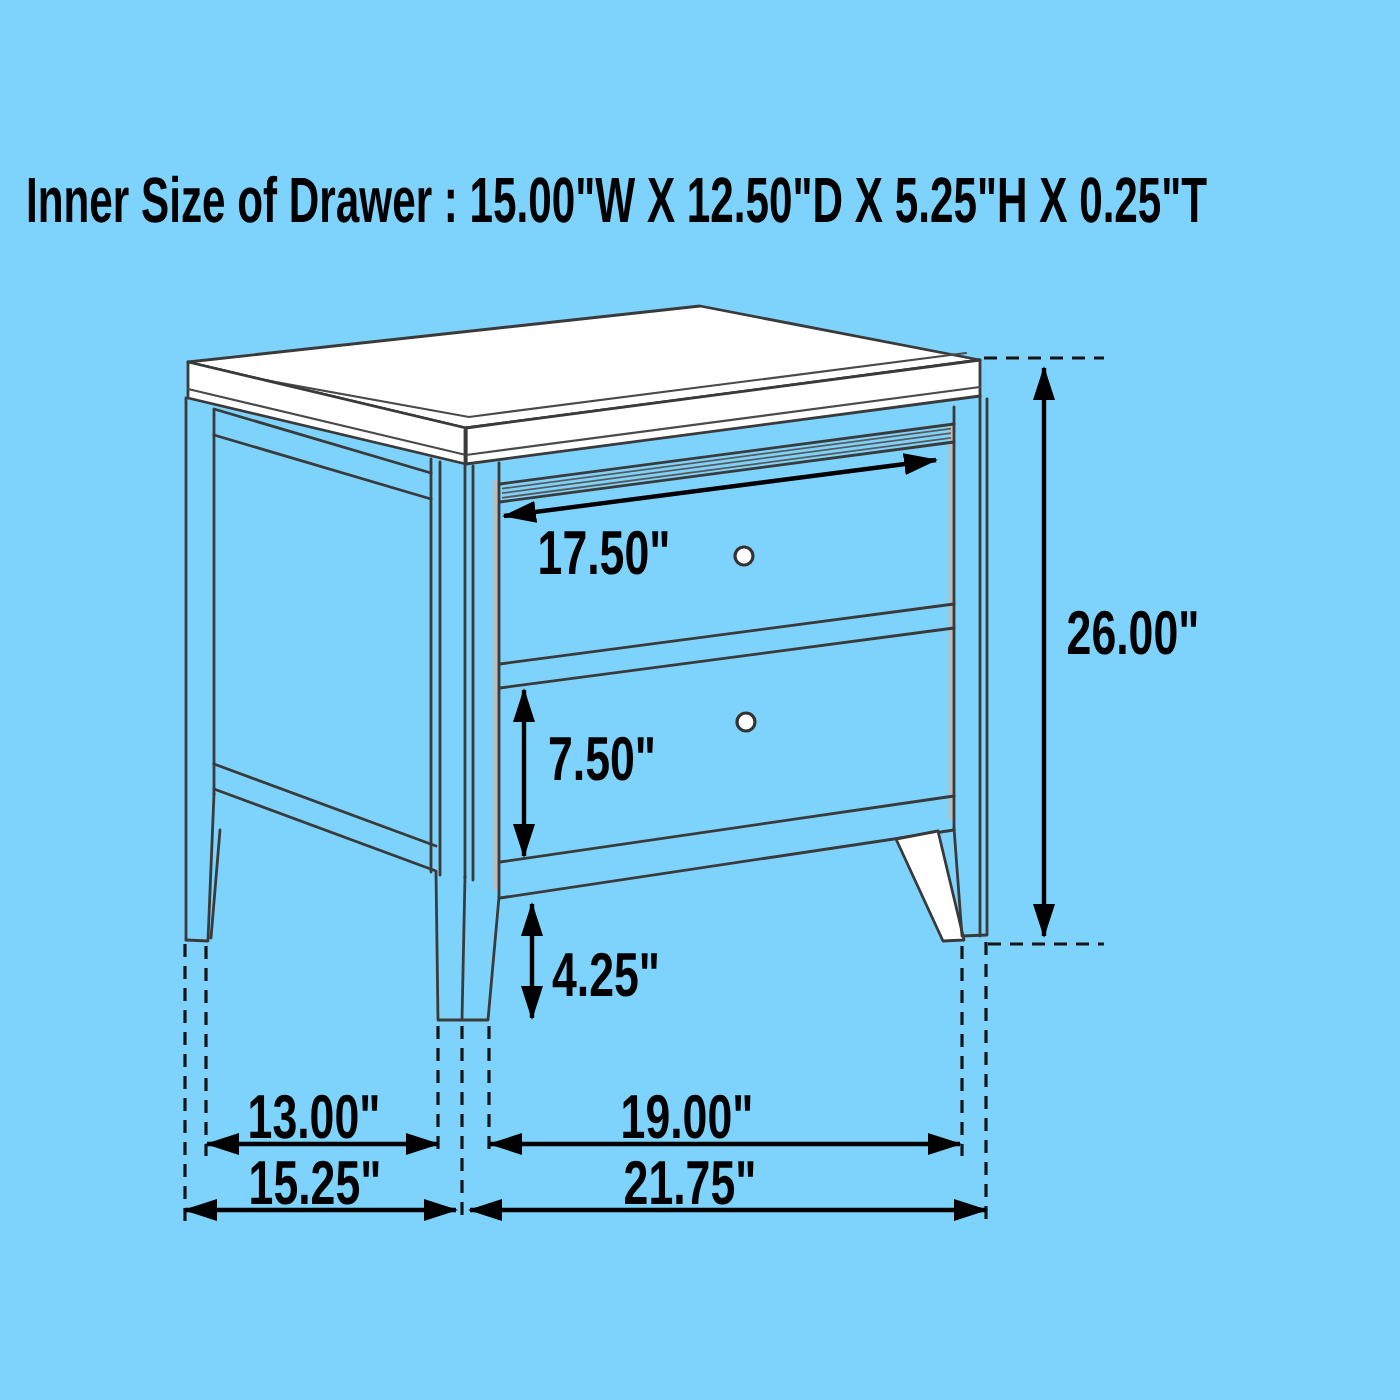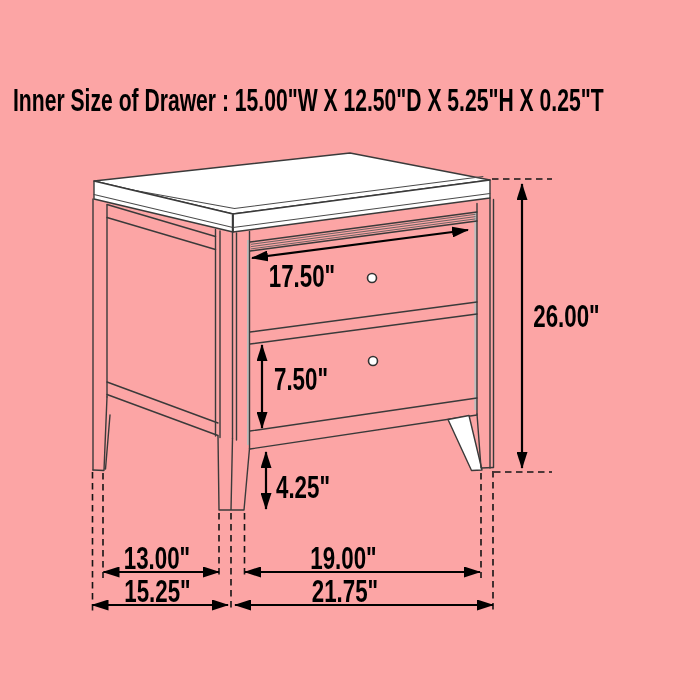--- a/index.html
+++ b/index.html
@@ -1,17 +1,17 @@
 <!DOCTYPE html>
 <html><head>
 <meta charset="utf-8">
 <style>
   html,body{margin:0;padding:0;background:#fff;}
   .stage{
-    position:relative;width:700px;height:700px;background:#fca5a5;
+    position:relative;width:700px;height:700px;background:#7dd3fc;
     font-family:"Liberation Sans", sans-serif;overflow:hidden;
   }
   .title{
     position:absolute;left:13px;top:84px;
     font-size:32px;font-weight:bold;color:#000;
     white-space:nowrap;line-height:32px;
     transform:scaleX(0.66);transform-origin:left top;
   }
   svg{position:absolute;left:0;top:0;}
   .outline{fill:none;stroke:#3a3a3a;stroke-width:1.4;stroke-linejoin:round;stroke-linecap:round;}

